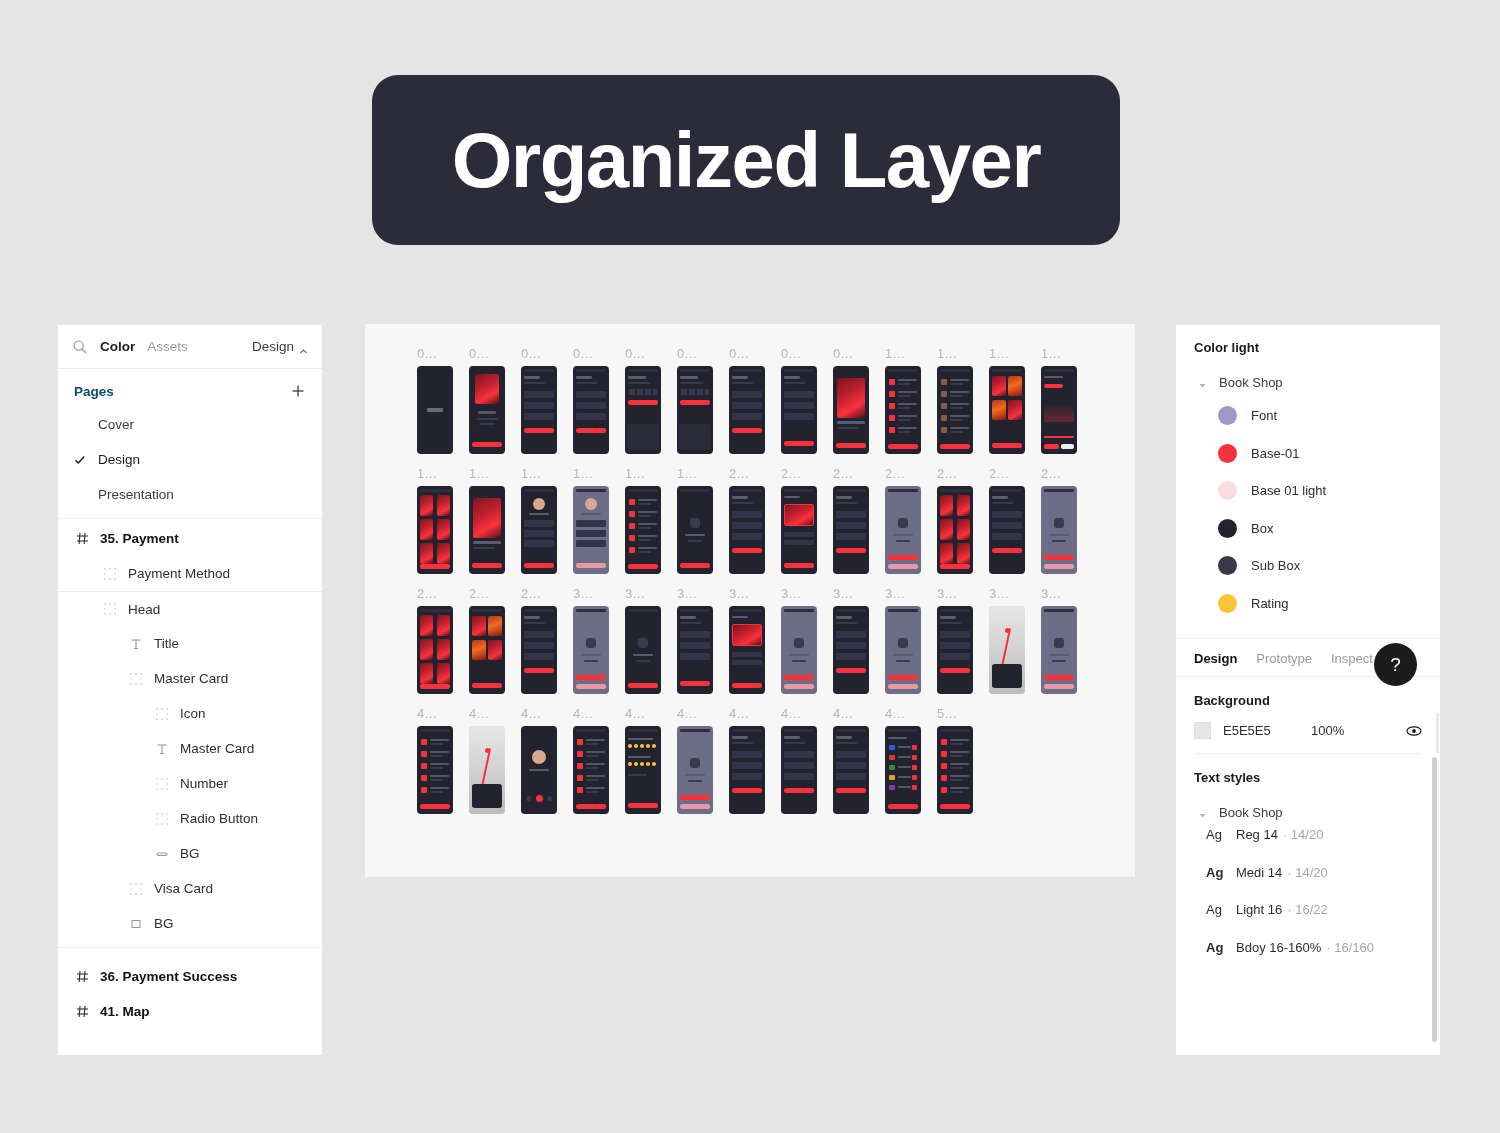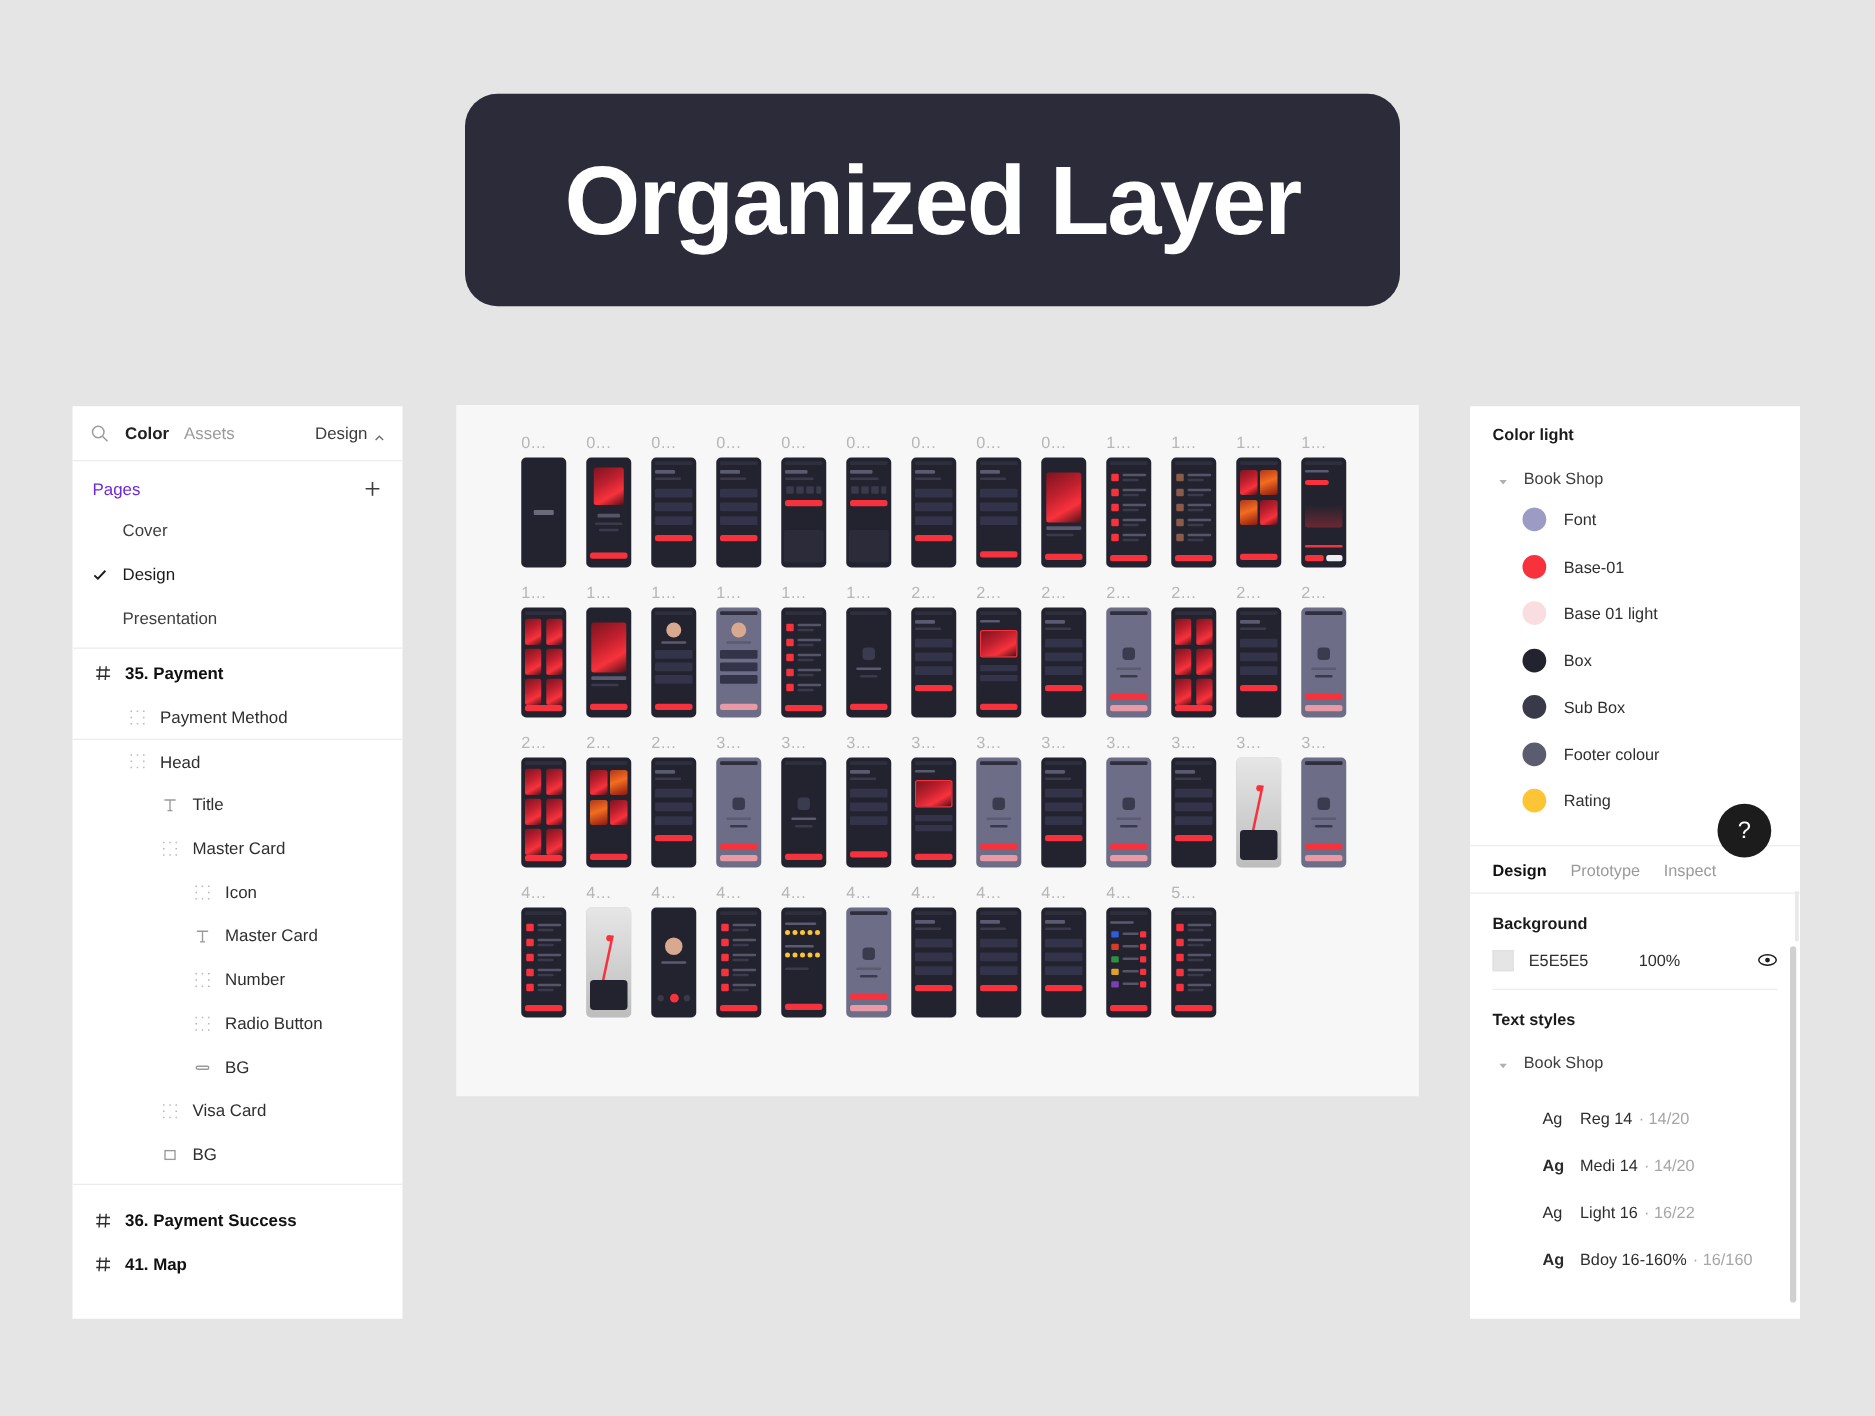--- a/index.html
+++ b/index.html
@@ -44,21 +44,21 @@
   .tab.active { color: #212121; font-weight: bold; }
   .lp-right { margin-left: auto; display: flex; align-items: center; gap: 5px; }
   .lp-right .tab-design { font-size: 13.5px; color: #3d3d3d; }
   .caret-up { width: 9px; height: 9px; }
 
   .lp-pages { padding: 10px 0 6px 0; border-bottom: 1px solid #ececec; }
   .pages-head {
     display: flex; align-items: center;
     padding: 4px 16px 8px 16px;
   }
-  .pages-head .ph-label { font-size: 13.5px; font-weight: normal; color: #6d28d9; }
+  .pages-head .ph-label { font-size: 13.5px; font-weight: bold; color: #0c4a6e; }
   .plus-icon { margin-left: auto; width: 16px; height: 16px; }
   .page-row {
     display: flex; align-items: center;
     height: 35px; padding-left: 16px; font-size: 13.5px; color: #3d3d3d;
   }
   .page-check { width: 20px; flex: 0 0 20px; display: flex; align-items: center; }
   .page-row .page-label { margin-left: 4px; }
   .page-row.selected .page-label { color: #1a1a1a; }
 
   .lp-layers { padding-top: 2px; }
@@ -152,22 +152,22 @@
   .rp-block { padding: 16px 18px 10px 18px; position: relative; }
   .rp-block-title { font-size: 13px; font-weight: bold; color: #1a1a1a; margin-bottom: 14px; }
   .bg-row { display: flex; align-items: center; font-size: 13px; color: #2e2e2e; }
   .bg-chip { width: 17px; height: 17px; background: #e5e5e5; border: 1px solid #e0e0e0; flex:0 0 17px; }
   .bg-hex { margin-left: 12px; width: 88px; }
   .bg-pct { width: 52px; }
   .eye-icon { margin-left: auto; width: 16px; height: 12px; }
   .divider { height: 1px; background: #ececec; margin: 14px 0 0 0; }
 
   .ts-row {
-    display: flex; align-items: flex-end; height: 37.5px;
-    padding-left: 58px; font-size: 13px; color: #2e2e2e;
+    display: flex; align-items: flex-start; height: 37.5px;
+    padding-left: 30px; font-size: 13px; color: #2e2e2e;
   }
   .ag { width: 22px; flex: 0 0 22px; font-size: 13px; color: #2b2b2b; }
   .ag.bold { font-weight: bold; }
   .ag.light { font-weight: 300; }
   .ts-name { margin-left: 8px; }
   .ts-meta { color: #a6a6a6; margin-left: 5px; }
 
   .help-btn {
     position: absolute; left: 1374px; top: 643px;
     width: 43px; height: 43px; border-radius: 50%;
@@ -1122,24 +1122,20 @@
     </div>
     <div class="style-row">
       <span class="swatch" style="background:#23232f"></span>
       <span class="s-label">Box</span>
     </div>
     <div class="style-row">
       <span class="swatch" style="background:#393949"></span>
       <span class="s-label">Sub Box</span>
     </div>
     <div class="style-row">
-      <span class="swatch" style="background:#5c5c70"></span>
-      <span class="s-label">Footer colour</span>
-    </div>
-    <div class="style-row">
       <span class="swatch" style="background:#fdc435"></span>
       <span class="s-label">Rating</span>
     </div>
 
     <div style="height:16px"></div>
 
     <div class="rp-tabs">
       <span class="rt active">Design</span>
       <span class="rt">Prototype</span>
       <span class="rt">Inspect</span>

